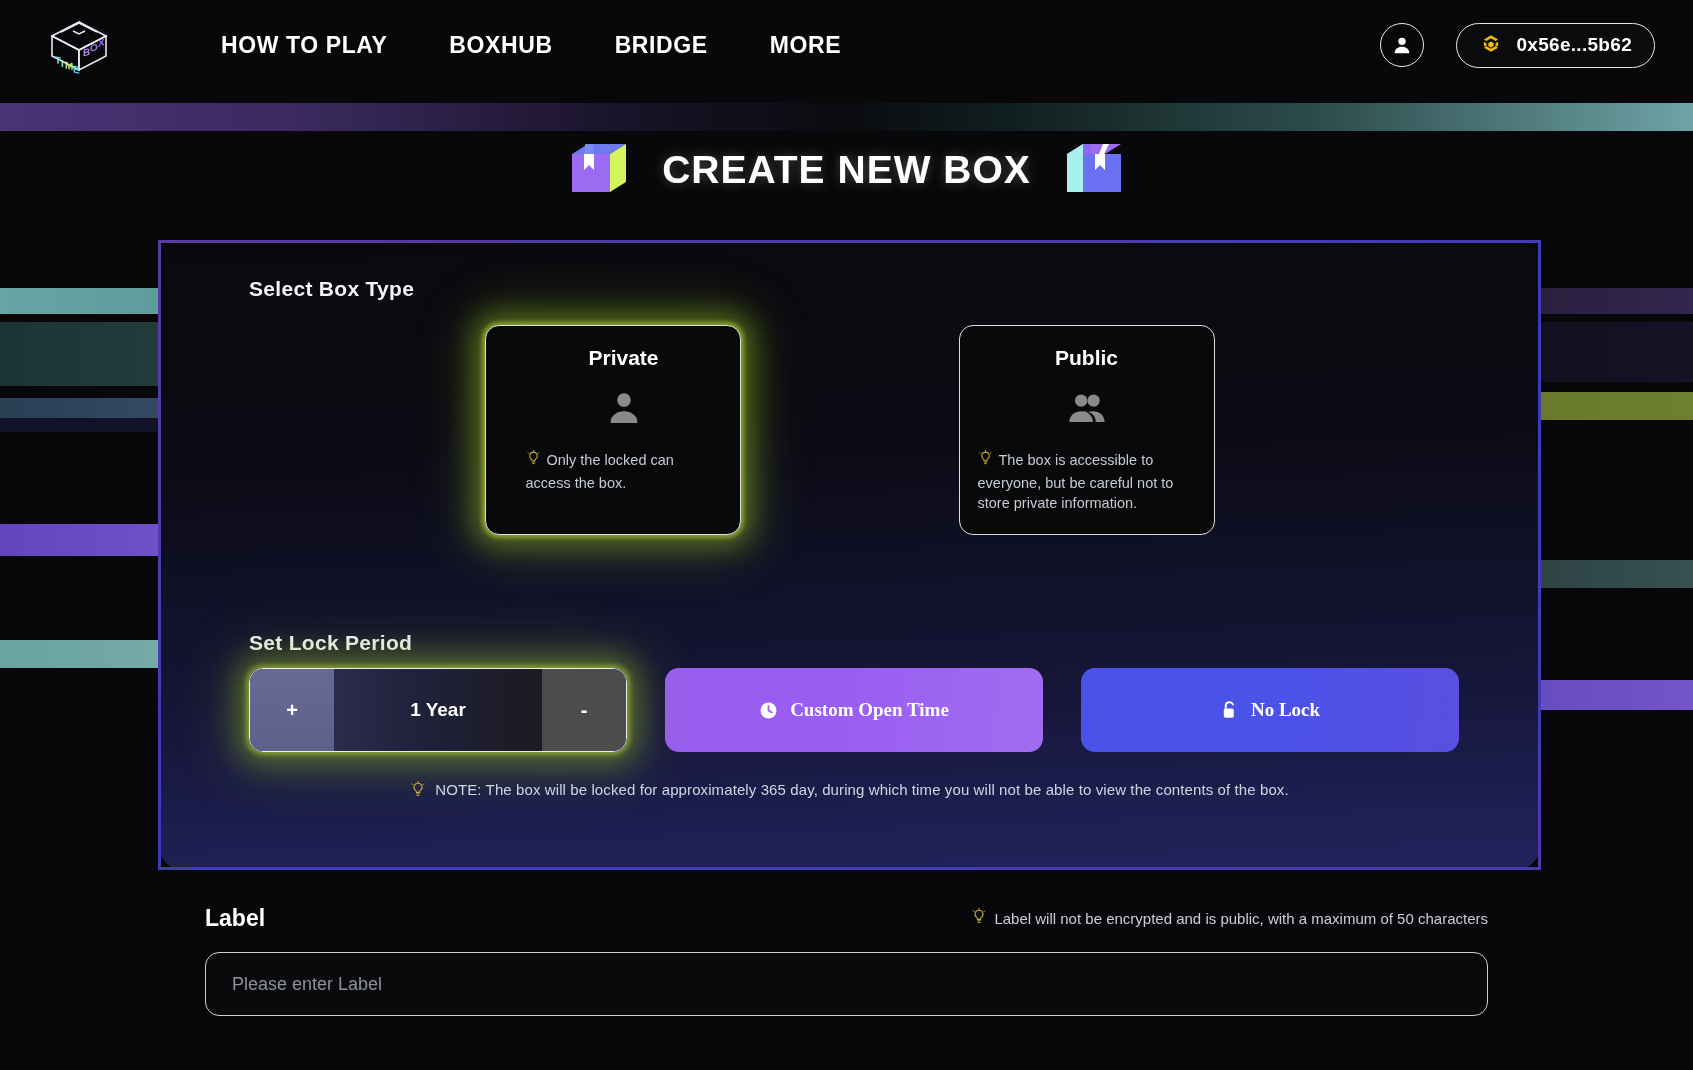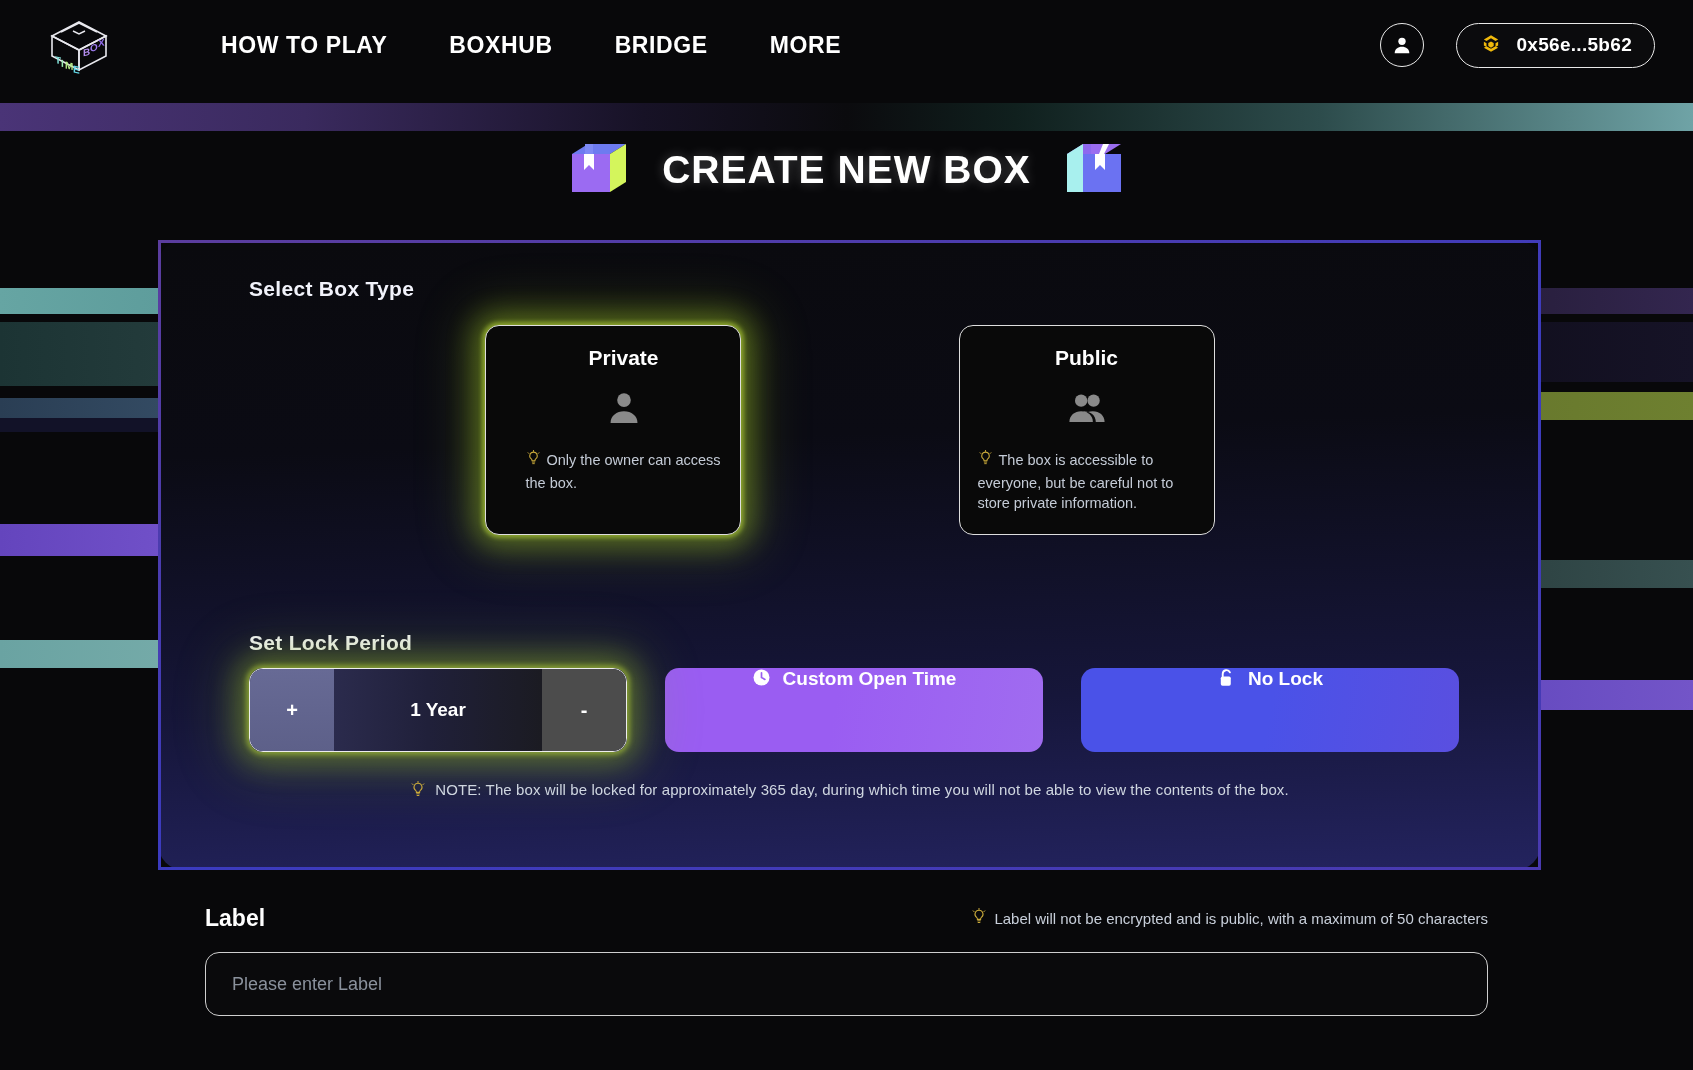--- a/index.html
+++ b/index.html
@@ -101,22 +101,22 @@
   }
   .step-plus { background: linear-gradient(180deg,#676a95,#5d6089); }
   .step-minus { background: #4c4c4c; }
   .step-value {
     flex: 1; display: flex; align-items: center; justify-content: center;
     color: #ffffff; font-size: 19px; font-weight: bold;
     background: linear-gradient(90deg,#2b2b4d 0%,#20203a 45%,#1b1b22 100%);
   }
   .pill-btn {
     width: 378px; height: 84px; border-radius: 14px;
-    display: flex; justify-content: center; gap: 12px;
-    color: #ffffff; font-size: 19px; font-weight: bold; cursor: pointer; border: none;
+    display: flex; align-items: center; justify-content: center; gap: 12px;
+    color: #ffffff; font-size: 19px; font-weight: bold; cursor: pointer; border: none; font-family: Liberation Serif, serif;
   }
   .btn-custom { background: linear-gradient(100deg,#9a5df2 0%,#9a5df2 45%,#a06cf0 100%); }
   .btn-nolock { background: linear-gradient(100deg,#4a52e8 0%,#4a52e8 50%,#5a4fe0 100%); }
 
   .note-row {
     position: absolute; top: 538px; left: 0; width: 100%;
     display: flex; justify-content: center; align-items: flex-start;
   }
   .note-text { color: #cfd6e0; font-size: 15px; letter-spacing: .1px; }
 
@@ -245,21 +245,21 @@
             </svg>
           </div>
           <div class="type-hint">
             <span class="bulb">
               <svg width="15" height="17" viewBox="0 0 16 18">
                 <path d="M8 2.2a4 4 0 0 0-2.4 7.2c.5.4.8 1 .8 1.6v.4h3.2v-.4c0-.6.3-1.2.8-1.6A4 4 0 0 0 8 2.2z" fill="none" stroke="#c9a93a" stroke-width="1.1"></path>
                 <rect x="6.3" y="12.3" width="3.4" height="1" fill="#c9a93a"></rect>
                 <rect x="6.7" y="14" width="2.6" height="1" fill="#c9a93a"></rect>
                 <path d="M8 .2v1.3M2.2 2.8l.9.9M13.8 2.8l-.9.9" stroke="#c9a93a" stroke-width="1" stroke-linecap="round"></path>
               </svg>
-            </span><span>Only the owner can access the box.</span>
+            </span><span>Only the locked can access the box.</span>
           </div>
         </div>
 
         <div class="type-card">
           <div class="type-title">Public</div>
           <div class="type-icon">
             <svg width="44" height="40" viewBox="0 0 30 24" fill="#8a8a8a">
               <circle cx="11" cy="7" r="4.2"></circle>
               <circle cx="19.5" cy="7" r="4.2"></circle>
               <path d="M3 21.5c0-4.4 3.6-7.2 8-7.2s8 2.8 8 7.2z"></path>

